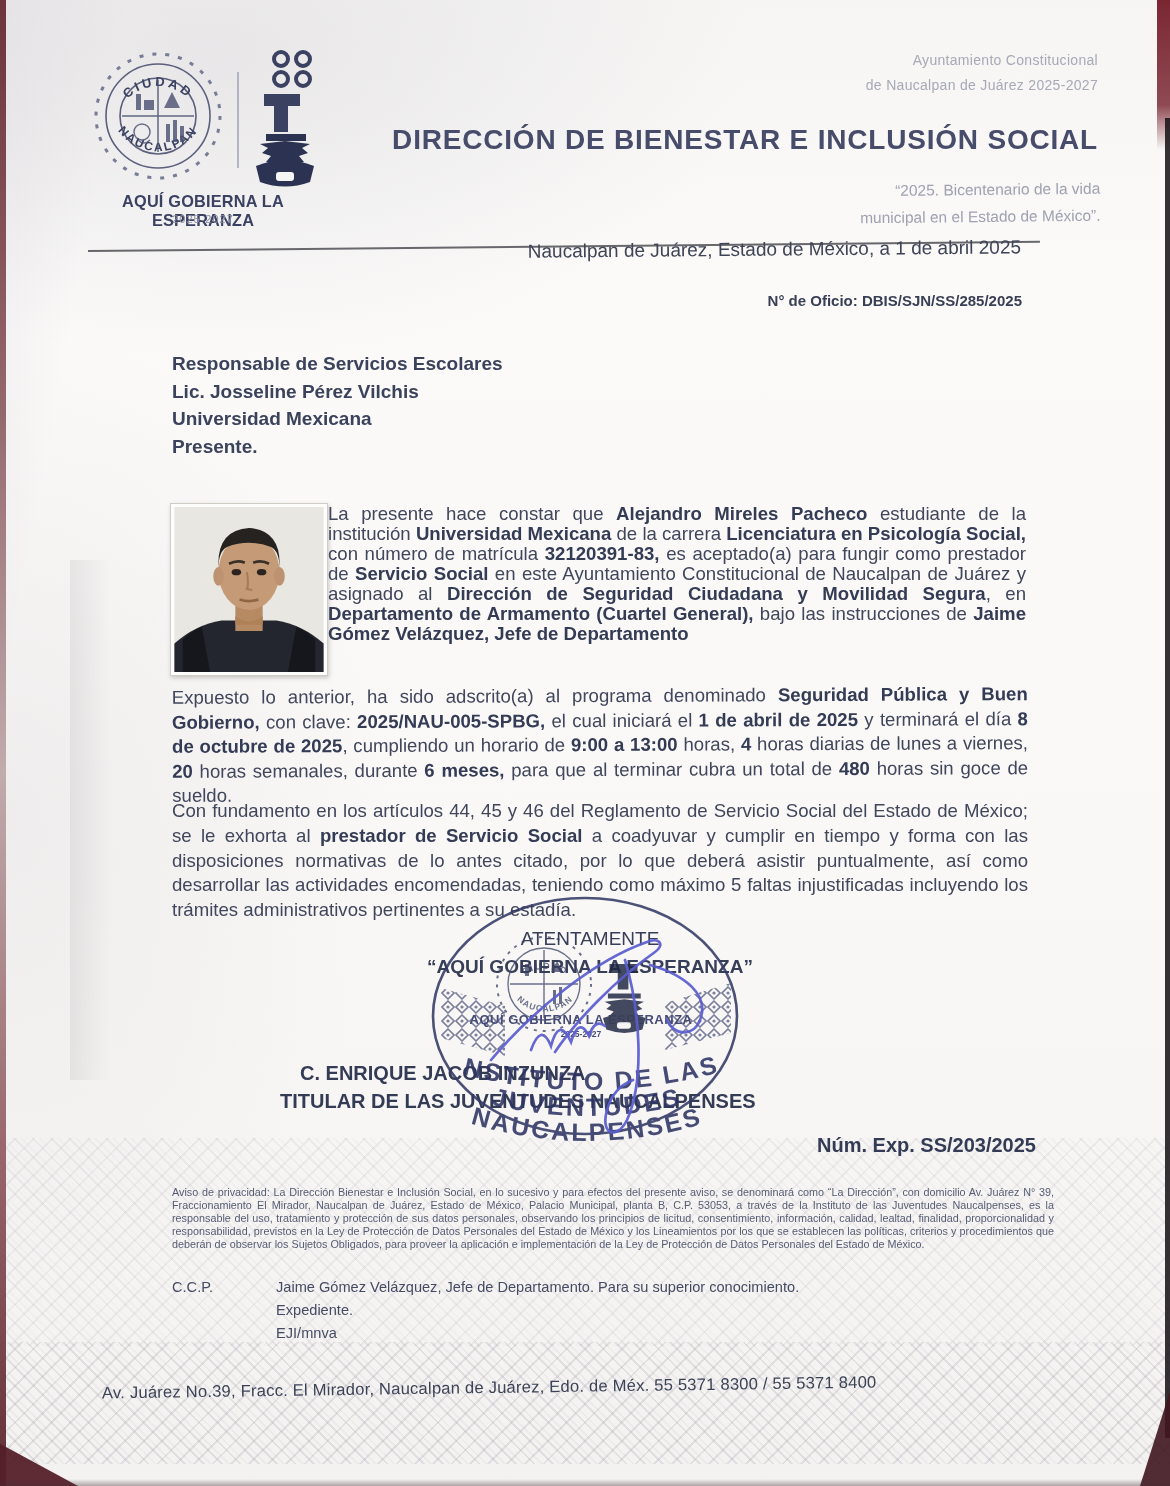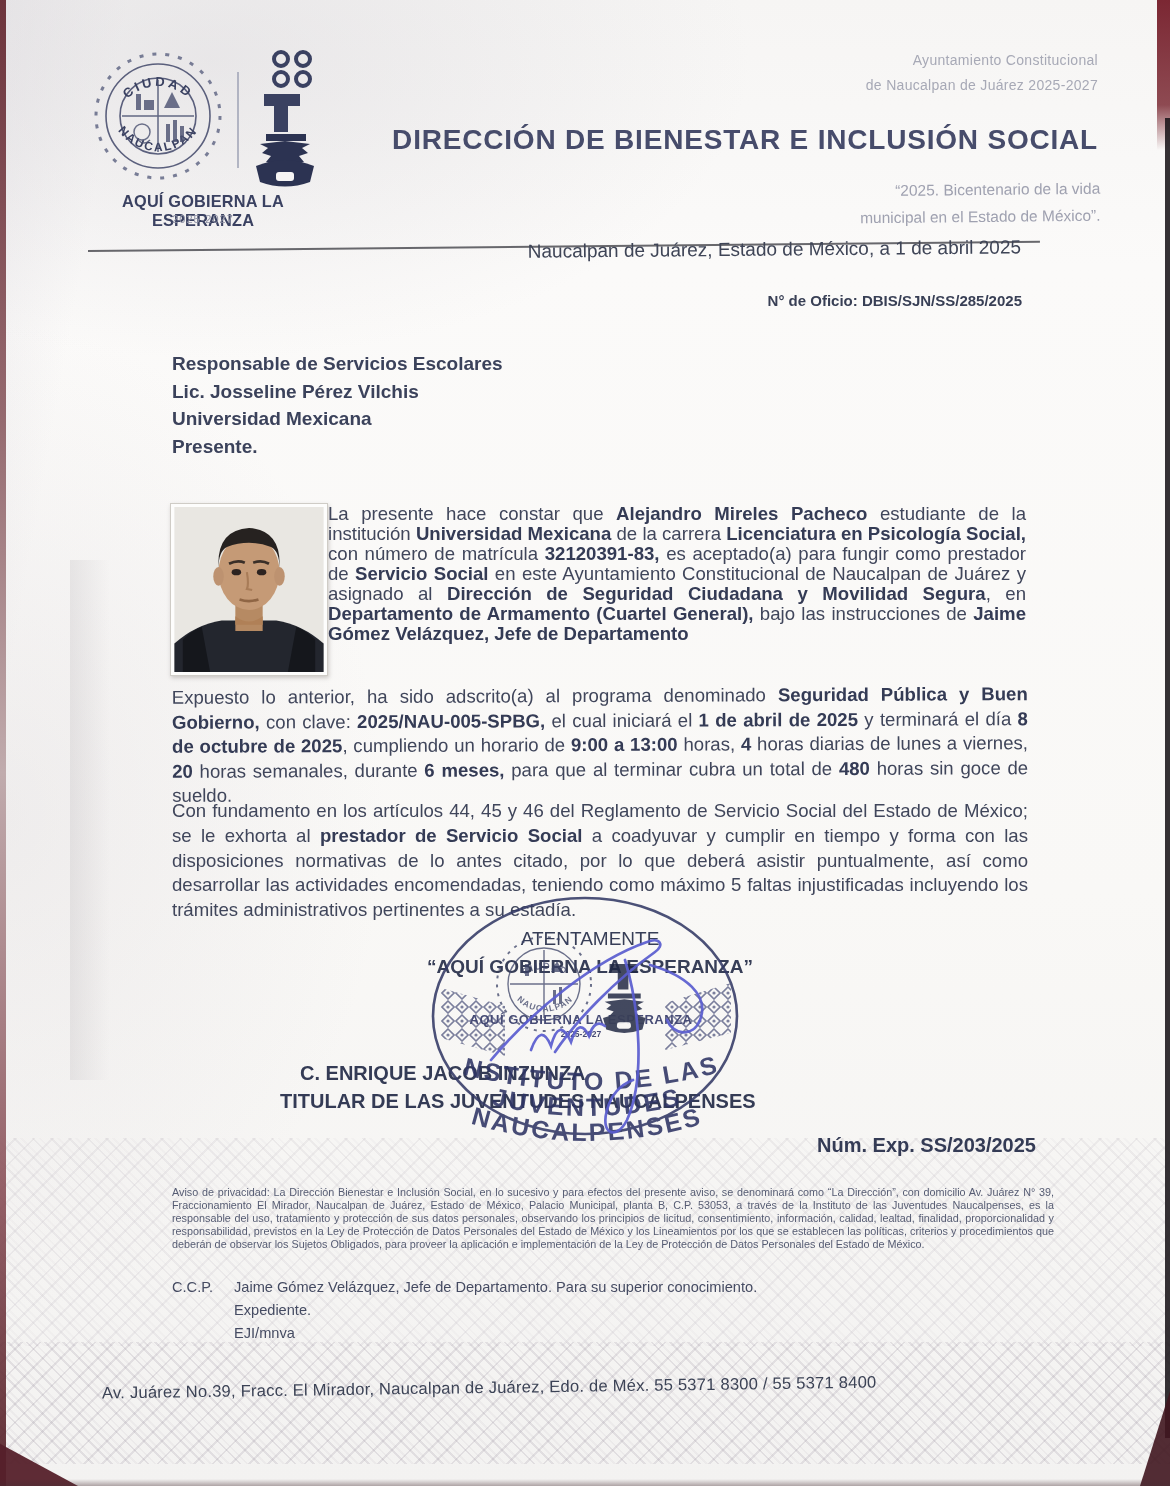--- a/index.html
+++ b/index.html
@@ -60,21 +60,21 @@
   .atent{left:330px;top:928px;width:520px;text-align:center;font-size:19px;font-weight:400;color:#373e57;z-index:2;}
   .quote2{left:290px;top:956px;width:600px;text-align:center;font-size:19px;font-weight:700;color:#373e57;z-index:2;}
   .signer-name{left:300px;top:1062px;width:600px;text-align:left;font-size:20px;font-weight:700;color:#343b55;z-index:2;}
   .signer-title{left:280px;top:1090px;width:600px;font-size:20px;font-weight:700;color:#343b55;z-index:2;}
   .stamp-wrap{left:413px;top:888px;width:348px;height:268px;z-index:3;}
   .exp-num{right:134px;top:1134px;font-size:20px;font-weight:700;color:#343b55;}
   
   .privacy{left:172px;top:1186px;width:882px;font-size:10.8px;line-height:13px;color:#565c73;text-align:justify;}
   .ccp{left:172px;top:1276px;font-size:14.6px;line-height:23px;color:#454b62;}
   .ccp-label{position:absolute;left:0;top:0;}
-  .ccp-lines{margin-left:62px;}
+  .ccp-lines{margin-left:104px;}
   .address{left:102px;top:1378px;font-size:16.6px;color:#3c4356;letter-spacing:.2px;transform:rotate(-.8deg);}
   .crease{left:70px;top:560px;width:40px;height:520px;
      background:linear-gradient(90deg,rgba(160,155,160,.18),rgba(255,255,255,0));pointer-events:none;}
 </style>
 </head>
 <body>
 
 <div class="scan">
 
   <div class="abs wmark faint"></div>

